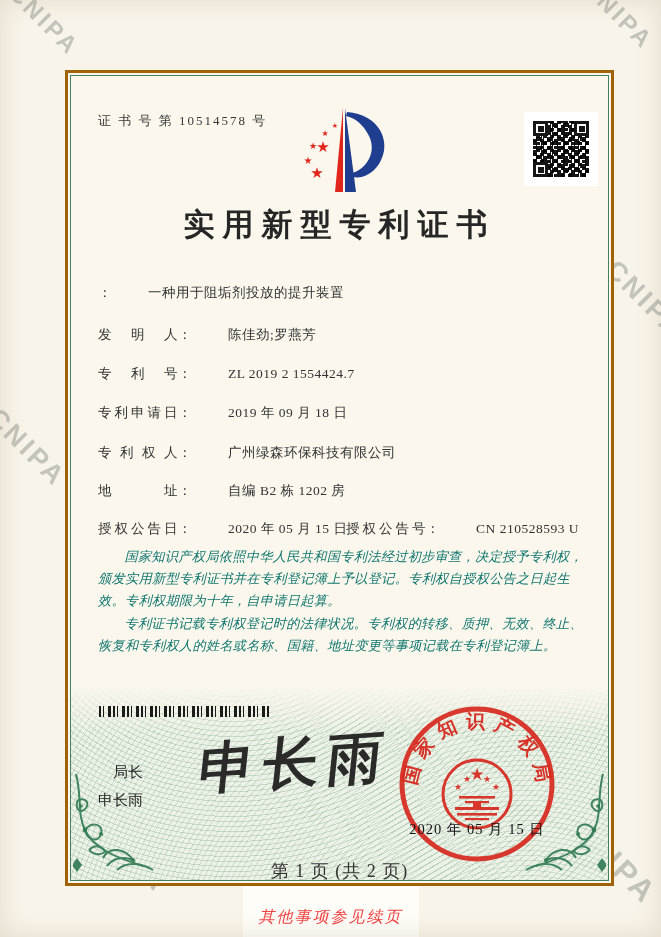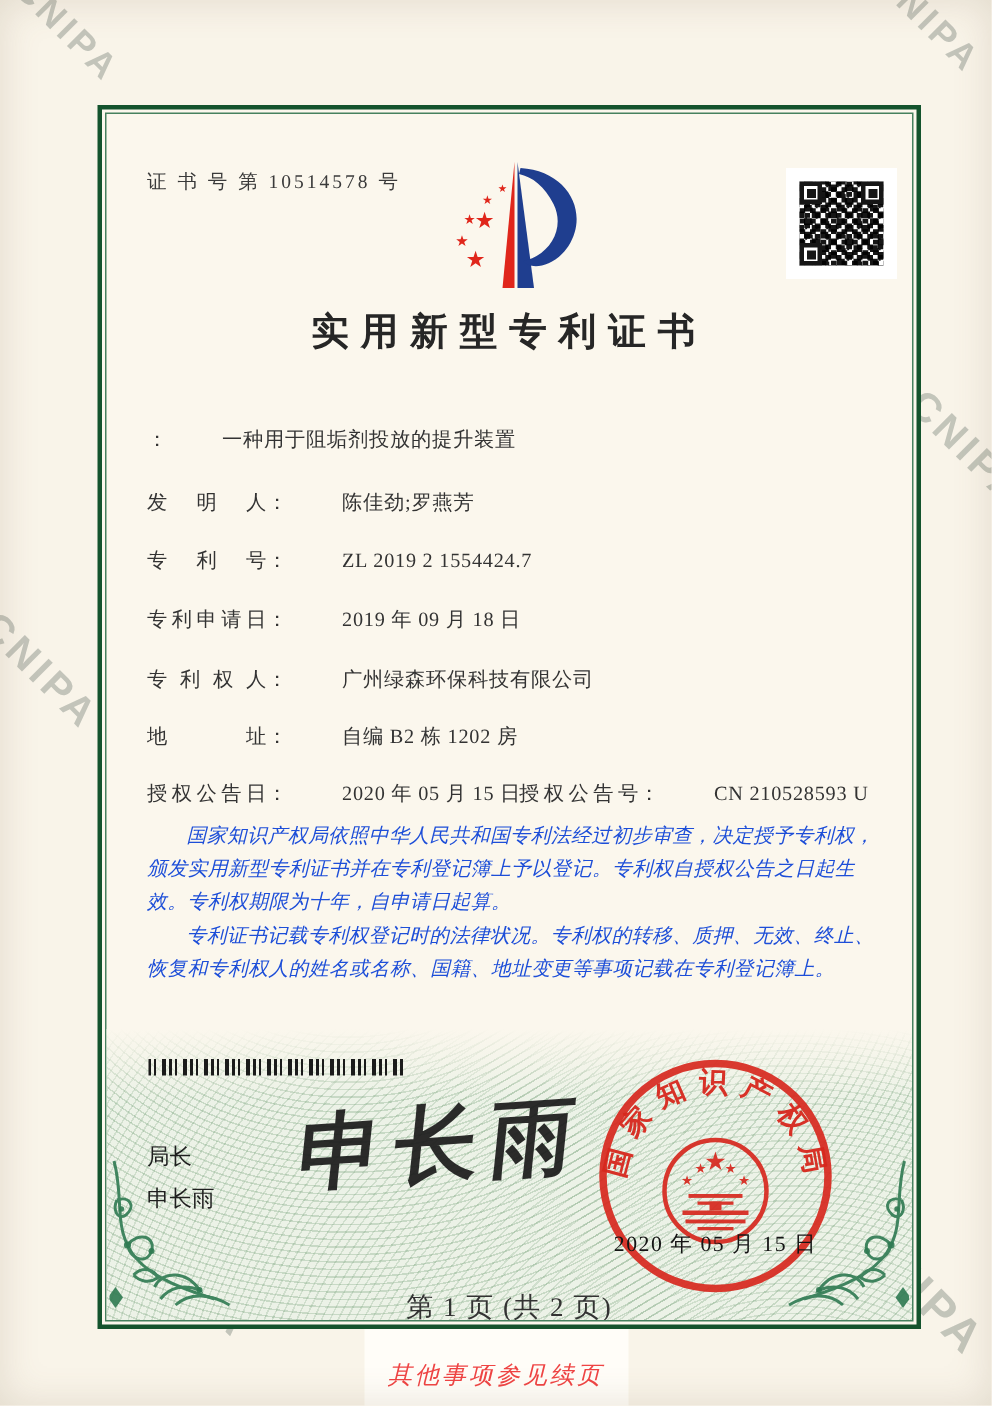--- a/index.html
+++ b/index.html
@@ -18,21 +18,21 @@
   .wm1{left:0px;top:6px;font-size:24px;opacity:.5;}
   .wm2{left:574px;top:0px;font-size:24px;opacity:.5;}
   .wm3{left:-22px;top:432px;font-size:27px;opacity:.5;}
   .wm4{left:596px;top:284px;font-size:27px;opacity:.5;}
   .wm5{left:404px;top:288px;font-size:27px;opacity:.16;}
   .wm6{left:150px;top:562px;font-size:30px;opacity:.12;}
   .wm7{left:70px;top:830px;font-size:31px;opacity:.5;}
   .wm8{left:558px;top:842px;font-size:31px;opacity:.5;}
   
   .cert{position:absolute;left:65px;top:70px;width:543px;height:810px;
-    border:3px solid #14532d;background:#fbf7ed;z-index:2;}
+    border:3px solid #a16207;background:#fbf7ed;z-index:2;}
   .cert-inner{position:absolute;inset:2px;border:1px solid #46815f;overflow:hidden;}
   
   .band{position:absolute;left:0;right:0;bottom:0;height:194px;
     background-color:#ecf2e7;
     background-image:
       repeating-radial-gradient(circle at 30% -160px, rgba(95,145,100,.26) 0 1px, transparent 1px 5px),
       repeating-radial-gradient(circle at 85% 340px, rgba(95,145,100,.20) 0 1px, transparent 1px 5px);}
   .band::before{content:"";position:absolute;left:0;right:0;top:0;height:46px;
     background:linear-gradient(180deg,#fbf7ed 0%,rgba(251,247,237,0) 100%);}
   .flourish{position:absolute;bottom:2px;z-index:3;}
@@ -46,43 +46,43 @@
   .qr{width:56px;height:56px;position:relative;
     background:
       repeating-conic-gradient(#161616 0% 25%, #ffffff 0% 50%) 0px 0px/7px 7px,
       repeating-conic-gradient(#161616 0% 25%, #ffffff 0% 50%) 3px 2px/11px 9px;
     background-blend-mode:multiply;}
   .finder{position:absolute;width:15px;height:15px;background:#fff;
     border:3px solid #161616;box-sizing:border-box;}
   .finder::after{content:"";position:absolute;inset:1.5px;background:#161616;}
   .finder.tl{left:0;top:0}.finder.tr{right:0;top:0}.finder.bl{left:0;bottom:0}
   .title{position:absolute;left:0;right:0;top:128px;text-align:center;
-    font-size:25px;font-weight:bold;letter-spacing:8px;color:#262626;}
+    font-size:31px;font-weight:bold;letter-spacing:8px;color:#262626;}
   
   .fields{position:absolute;left:27px;top:200px;width:492px;font-size:13.5px;color:#333;}
   .frow{position:absolute;left:0;display:flex;align-items:flex-start;line-height:1.45;}
   .flabel{width:80px;flex:0 0 80px;text-align:justify;text-align-last:justify;letter-spacing:.5px;}
   .fcolon{width:14px;flex:0 0 14px;}
   .fvalue{letter-spacing:.5px;margin-left:36px;}
   .frow.r1{top:7px}.frow.r2{top:49px}.frow.r3{top:88px}.frow.r4{top:127px}
   .frow.r5{top:167px}.frow.r6{top:205px}.frow.r7{top:243px}
   .pair2{position:absolute;left:248px;top:0;display:flex;align-items:center;}
   .frow.r7{width:492px;}
   .r7wrap{position:relative;display:flex;width:100%;}
   
   .paras{position:absolute;left:27px;top:470px;width:486px;
-    font-size:13.2px;font-style:italic;line-height:1.68;color:#1d4ed8;letter-spacing:.3px;}
+    font-size:13.2px;font-style:italic;line-height:1.68;color:#0f766e;letter-spacing:.3px;}
   .paras p{margin:0;text-indent:2em;}
   
   .barcode{position:absolute;left:28px;top:630px;width:170px;height:11px;z-index:4;
     background:repeating-linear-gradient(90deg,#1b1b1b 0 2px,transparent 2px 4px,
       #1b1b1b 4px 5px,transparent 5px 9px,#1b1b1b 9px 12px,transparent 12px 14px);}
   .officer{position:absolute;left:27px;top:682px;z-index:4;
     font-family:"Liberation Sans","DejaVu Sans",sans-serif;
-    font-size:15px;line-height:1.85;color:#1f1f1f;}
+    font-size:15px;line-height:1.85;color:#1f1f1f;text-align:right;}
   .autograph{position:absolute;left:128px;top:650px;z-index:4;
     font-size:56px;font-weight:bold;color:#1b1b1b;letter-spacing:8px;
     transform:rotate(-4deg) skewX(-10deg);opacity:.92;}
   .seal{position:absolute;left:324px;top:626px;width:164px;height:164px;z-index:5;}
   .seal svg{position:absolute;inset:0;}
   .seal-date{position:absolute;left:0;right:0;top:118px;text-align:center;z-index:6;
     font-size:14.5px;color:#141414;letter-spacing:1px;}
   .page-info{position:absolute;left:0;right:0;top:783px;text-align:center;z-index:6;
     font-size:18px;color:#333;letter-spacing:1px;}
   .cont-note{position:absolute;left:50%;top:886px;transform:translateX(-50%);z-index:3;

